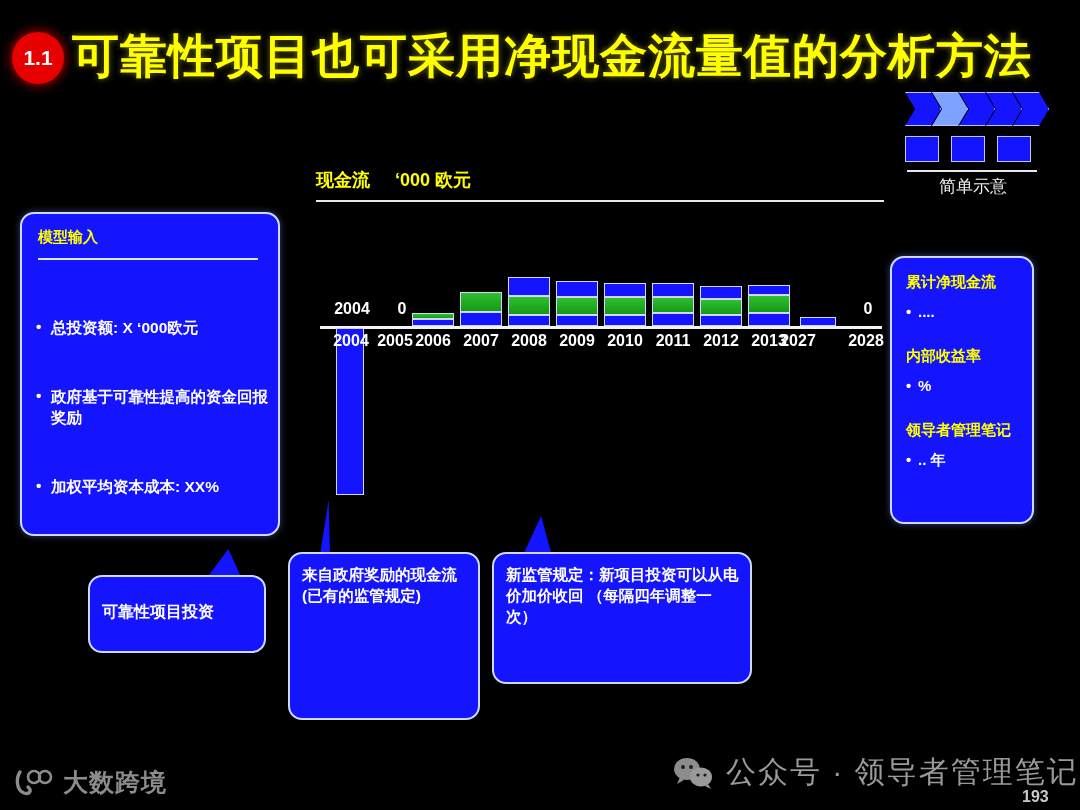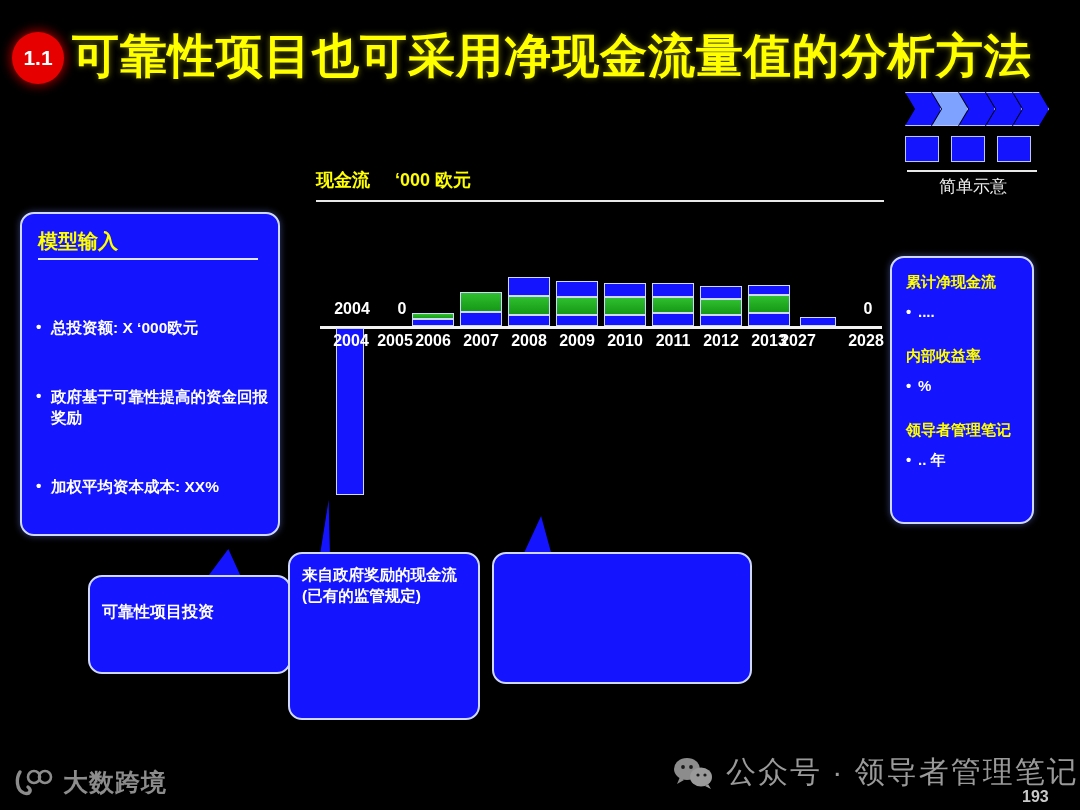--- a/index.html
+++ b/index.html
@@ -32,21 +32,21 @@
   .panel{background:#1414ff;border:2px solid #cfd8ff;border-radius:14px;
          box-shadow:0 0 7px rgba(120,140,255,.45);}
   .panel-title{color:#ffff00;font-weight:bold;}
   .rule{height:2px;background:#dfe6ff;}
   ul.bl{margin:0;padding:0;list-style:none;}
   ul.bl li{position:relative;padding-left:15px;margin-bottom:3px;color:#fff;font-weight:bold;margin-top:48px;}
   ul.bl li:before{content:"•";position:absolute;left:0;top:-1px;color:#fff;}
 
   
   #modelBox{left:20px;top:212px;width:256px;height:320px;}
-  #modelTitle{position:absolute;left:16px;top:14px;font-size:20px;}
+  #modelTitle{position:absolute;left:16px;top:14px;font-size:15px;}
   #modelRule{position:absolute;left:16px;top:44px;width:220px;}
   #modelList{position:absolute;left:14px;top:55px;width:232px;font-size:15.5px;line-height:21px;}
 
   
   #resBox{left:890px;top:256px;width:140px;height:264px;}
   #resInner{position:absolute;left:14px;top:14px;width:118px;font-size:15px;line-height:20px;}
   #resInner .h{color:#ffff00;font-weight:bold;margin-bottom:10px;white-space:nowrap;}
   #resInner .b{color:#fff;font-weight:bold;margin-bottom:24px;padding-left:12px;position:relative;}
   #resInner .b:before{content:"•";position:absolute;left:0;top:0;}
 
@@ -65,21 +65,21 @@
   .vlab{position:absolute;font-size:16px;font-weight:bold;color:#fff;text-align:center;}
 
   
   .callout{position:absolute;}
   .callout .body{position:absolute;left:0;top:0;width:100%;height:100%;
                  background:#1414ff;border:2px solid #cfd8ff;border-radius:14px;box-sizing:border-box;}
   .callout .txt{position:absolute;left:14px;top:12px;right:12px;color:#fff;font-weight:bold;
                 font-size:15.5px;line-height:21px;}
   .tail{position:absolute;background:#1414ff;border:1px solid #cfd8ff;}
 
-  #c1{left:88px;top:575px;width:178px;height:99px;padding-left:25px;}
+  #c1{left:88px;top:575px;width:178px;height:78px;}
   #c1 .txt{top:26px;font-size:16px;}
   #c2{left:288px;top:552px;width:192px;height:168px;}
   #c3{left:492px;top:552px;width:260px;height:132px;}
 
   
   #wmLeft{left:14px;top:766px;display:flex;align-items:center;gap:9px;}
   #wmLeftTxt{font-size:25px;color:#8c8c8c;font-weight:bold;letter-spacing:1px;}
   #wmRight{left:672px;top:752px;display:flex;align-items:center;gap:12px;}
   #wmRightTxt{font-size:30px;color:#9a9a9a;letter-spacing:2px;white-space:nowrap;}
   #pageNum{left:1022px;top:788px;font-size:16px;font-weight:bold;color:#c9c9c9;}
@@ -215,20 +215,21 @@
   <div class="tail" style="left:8px;top:-52px;width:34px;height:56px;
         clip-path:polygon(96% 0,100% 100%,70% 100%);border:none;"></div>
   <div class="body"></div>
   <div class="txt">来自政府奖励的现金流 (已有的监管规定)</div>
 </div>
 
 <div class="callout" id="c3">
   <div class="tail" style="left:18px;top:-36px;width:42px;height:40px;
         clip-path:polygon(74% 0,100% 100%,30% 100%);border:none;"></div>
   <div class="body"></div>
+  <div class="txt">新监管规定：新项目投资可以从电价加价收回 （每隔四年调整一次）</div>
 </div>
 
 <div class="abs" id="wmLeft">
   <svg width="40" height="30" viewBox="0 0 40 30">
     <path d="M6 4 C2 10 2 22 10 25 C16 27 18 22 14 19" stroke="#8c8c8c" stroke-width="3.4" fill="none" stroke-linecap="round"></path>
     <circle cx="20" cy="9" r="6" stroke="#8c8c8c" stroke-width="2.6" fill="none"></circle>
     <circle cx="31" cy="9" r="6" stroke="#8c8c8c" stroke-width="2.6" fill="none"></circle>
   </svg>
   <span id="wmLeftTxt">大数跨境</span>
 </div>

